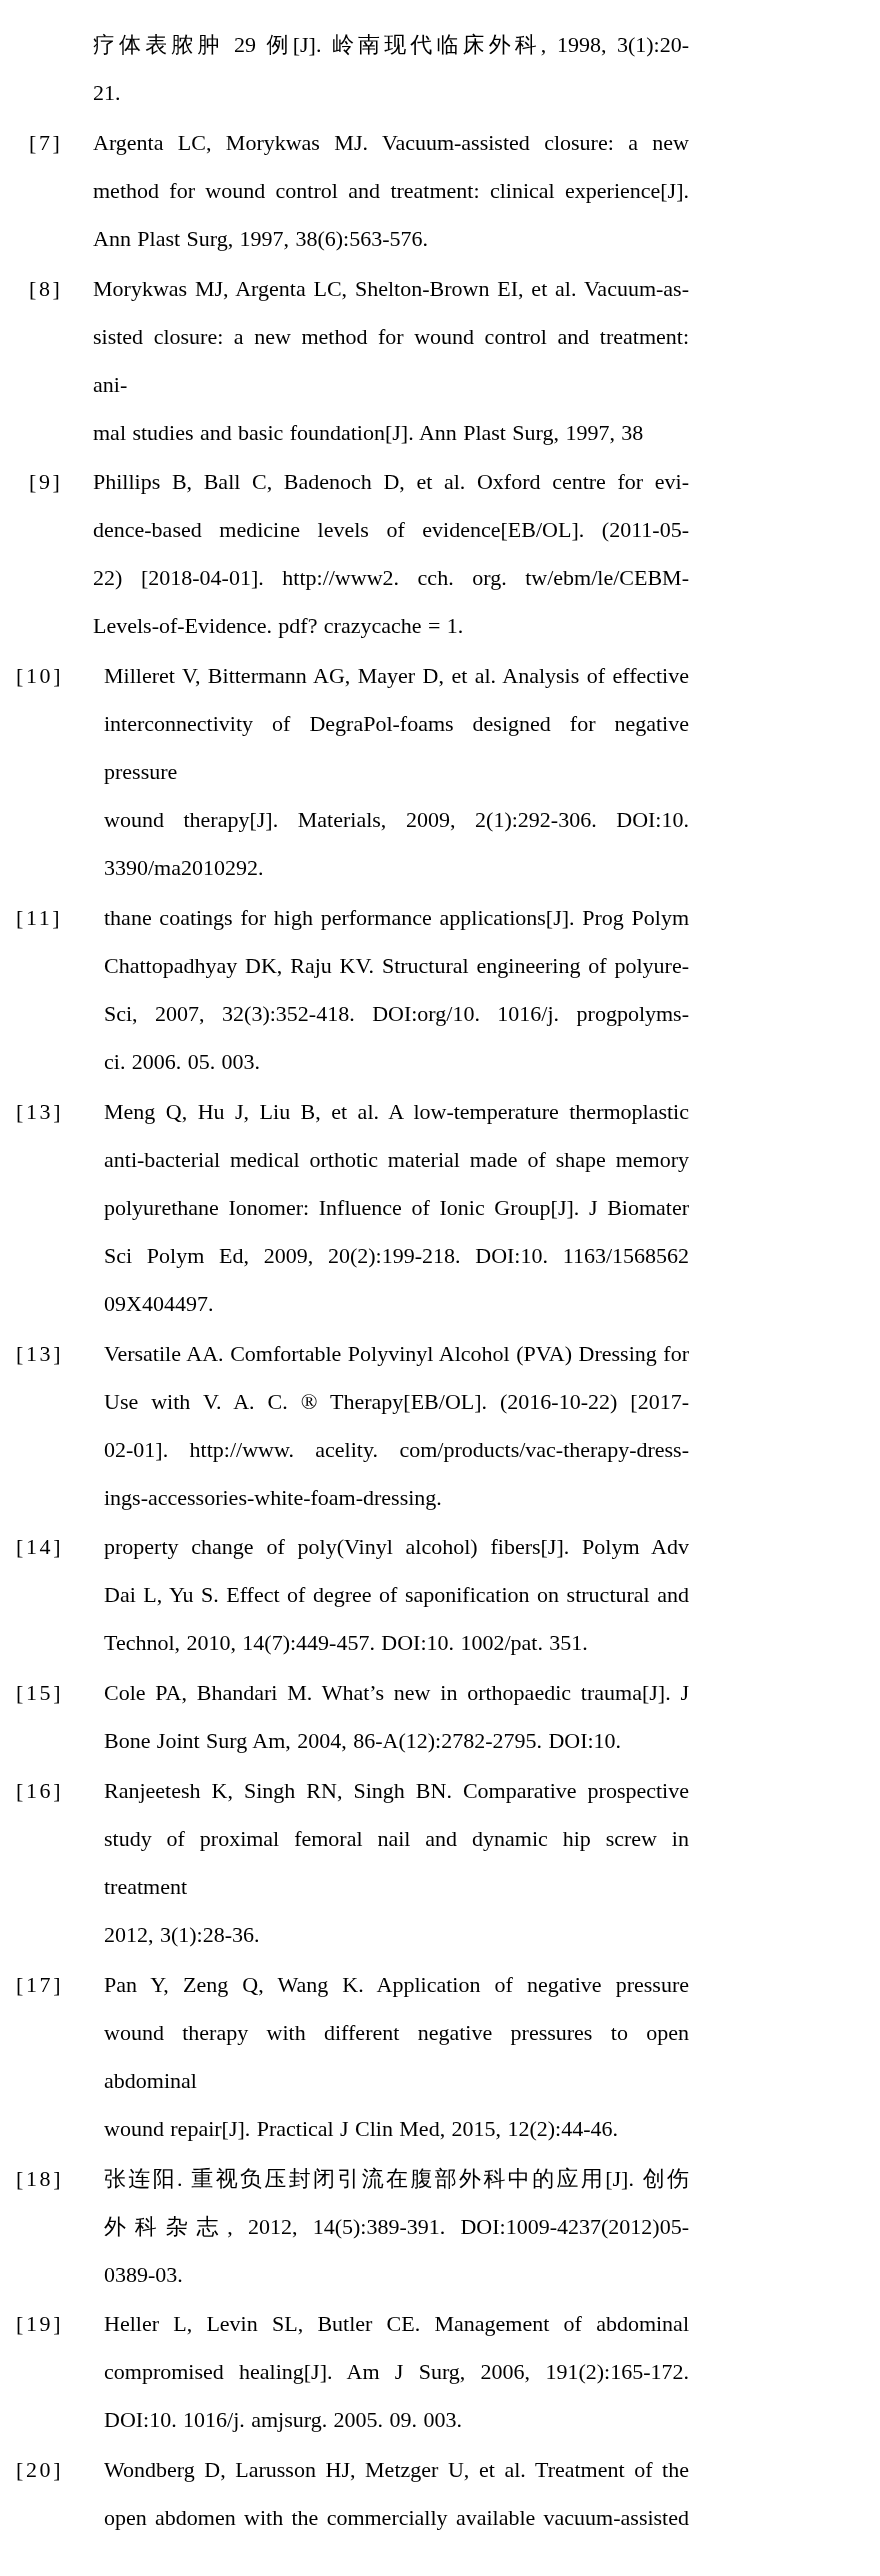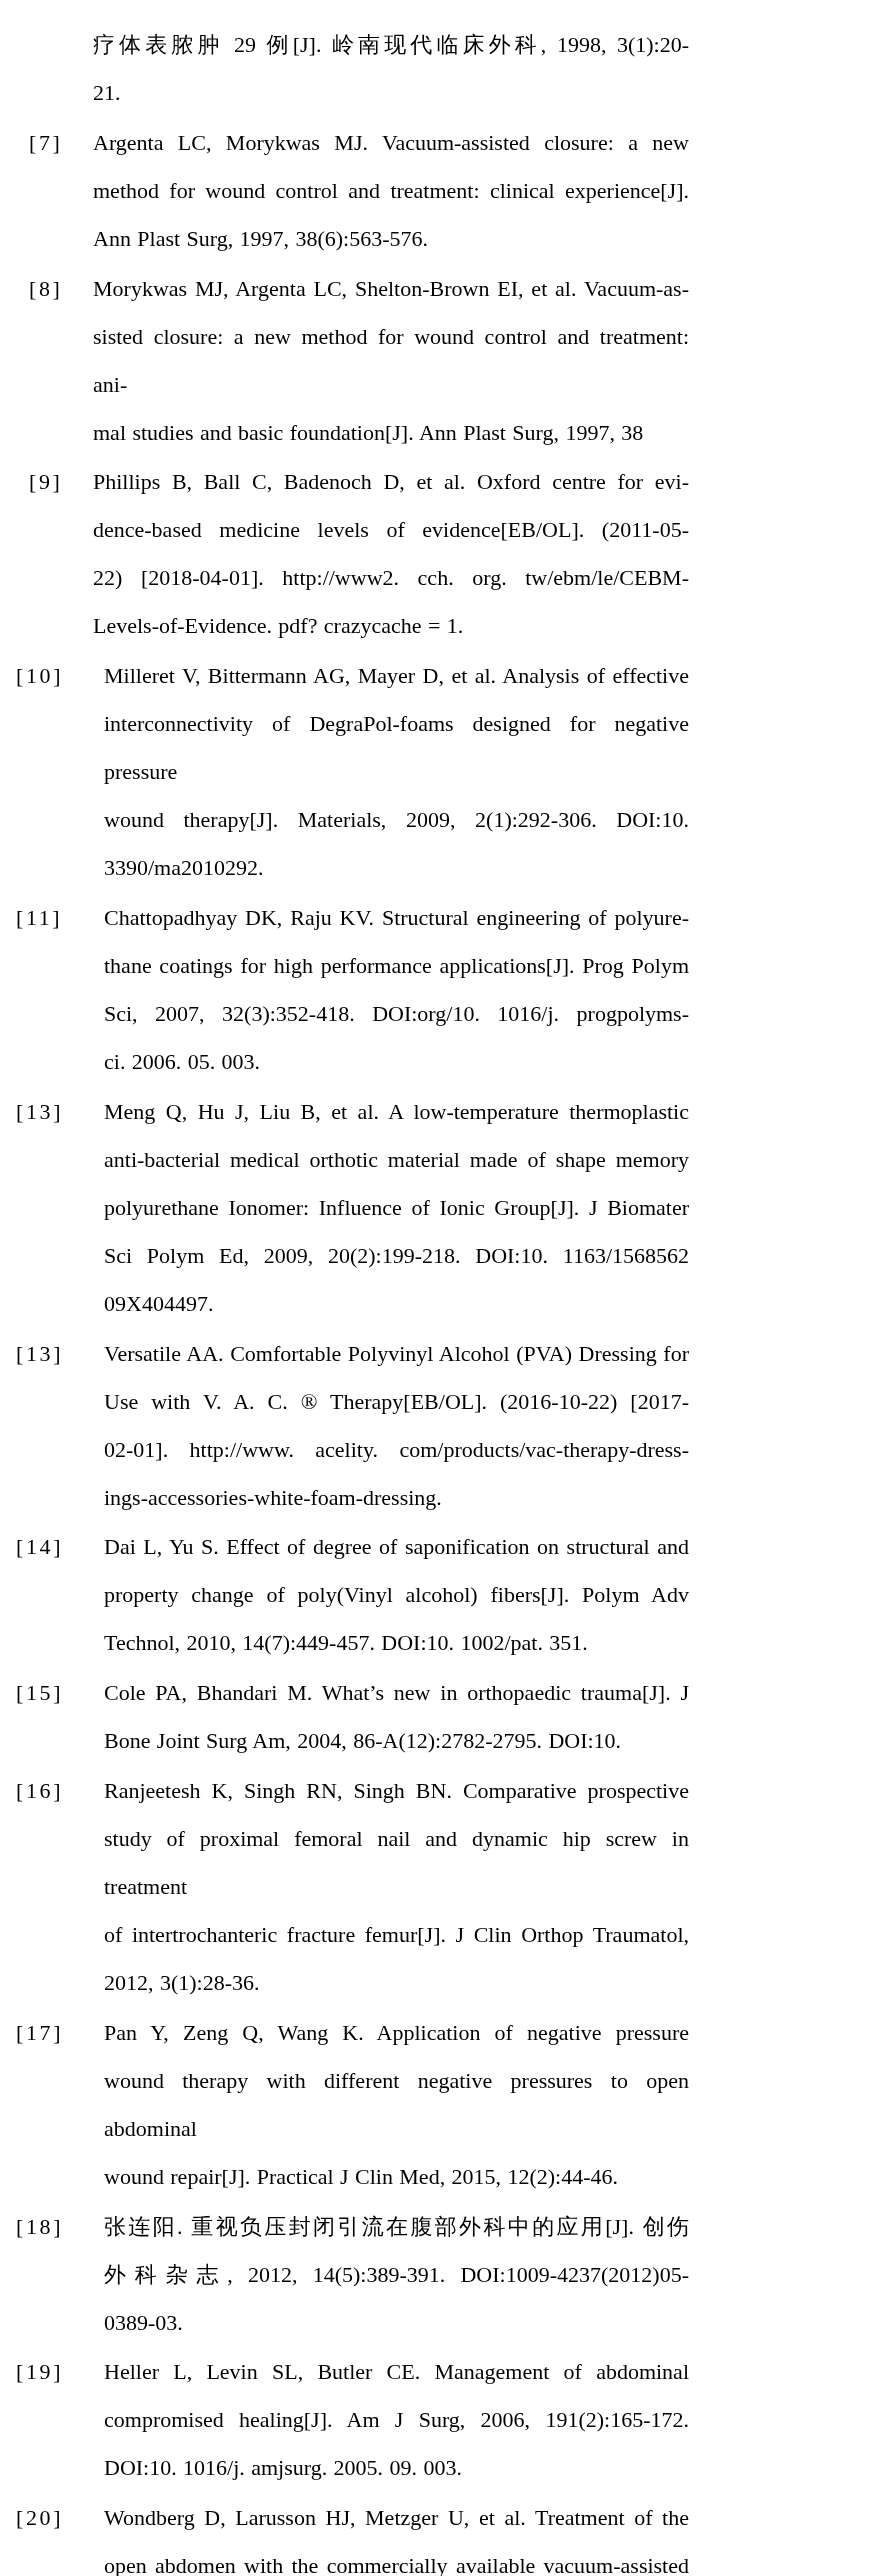--- a/index.html
+++ b/index.html
@@ -99,22 +99,22 @@
         <div class="line">interconnectivity of DegraPol-foams designed for negative pressure</div>
         <div class="line">wound therapy[J]. Materials, 2009, 2(1):292-306. DOI:10.</div>
         <div class="line">3390/ma2010292.</div>
       </div>
   </div>
 
   <div class="entry indent-lg">
     <span class="num">[11]</span>
     <div class="lines">
 
-    <div class="line">Chattopadhyay DK, Raju KV. Structural engineering of polyure-</div>
-        <div class="line">thane coatings for high performance applications[J]. Prog Polym</div>
+    <div class="line">thane coatings for high performance applications[J]. Prog Polym</div>
+        <div class="line">Chattopadhyay DK, Raju KV. Structural engineering of polyure-</div>
         <div class="line">Sci, 2007, 32(3):352-418. DOI:org/10. 1016/j. progpolyms-</div>
         <div class="line">ci. 2006. 05. 003.</div>
       </div>
   </div>
 
   <div class="entry indent-lg">
     <span class="num">[13]</span>
     <div class="lines">
 
     <div class="line">Meng Q, Hu J, Liu B, et al. A low-temperature thermoplastic</div>
@@ -133,42 +133,41 @@
         <div class="line">Use with V. A. C. ®  Therapy[EB/OL]. (2016-10-22) [2017-</div>
         <div class="line">02-01]. http://www. acelity. com/products/vac-therapy-dress-</div>
         <div class="line">ings-accessories-white-foam-dressing.</div>
       </div>
   </div>
 
   <div class="entry indent-lg">
     <span class="num">[14]</span>
     <div class="lines">
 
-    <div class="line">Dai L, Yu S. Effect of degree of saponification on structural and</div>
-        <div class="line">property change of poly(Vinyl alcohol) fibers[J]. Polym Adv</div>
+    <div class="line">property change of poly(Vinyl alcohol) fibers[J]. Polym Adv</div>
+        <div class="line">Dai L, Yu S. Effect of degree of saponification on structural and</div>
         <div class="line">Technol, 2010, 14(7):449-457. DOI:10. 1002/pat. 351.</div>
       </div>
   </div>
 
   <div class="entry indent-lg">
     <span class="num">[15]</span>
     <div class="lines">
 
     <div class="line">Cole PA, Bhandari M. What’s new in orthopaedic trauma[J]. J</div>
         <div class="line">Bone Joint Surg Am, 2004, 86-A(12):2782-2795. DOI:10.</div>
       </div>
   </div>
 
   <div class="entry indent-lg">
     <span class="num">[16]</span>
     <div class="lines">
 
     <div class="line">Ranjeetesh K, Singh RN, Singh BN. Comparative prospective</div>
         <div class="line">study of proximal femoral nail and dynamic hip screw in treatment</div>
-        <div class="line">of intertrochanteric fracture femur[J]. J Clin Orthop Traumatol,</div>
         <div class="line">2012, 3(1):28-36.</div>
       </div>
   </div>
 
   <div class="entry indent-lg">
     <span class="num">[17]</span>
     <div class="lines">
 
     <div class="line">Pan Y, Zeng Q, Wang K. Application of negative pressure</div>
         <div class="line">wound therapy with different negative pressures to open abdominal</div>

